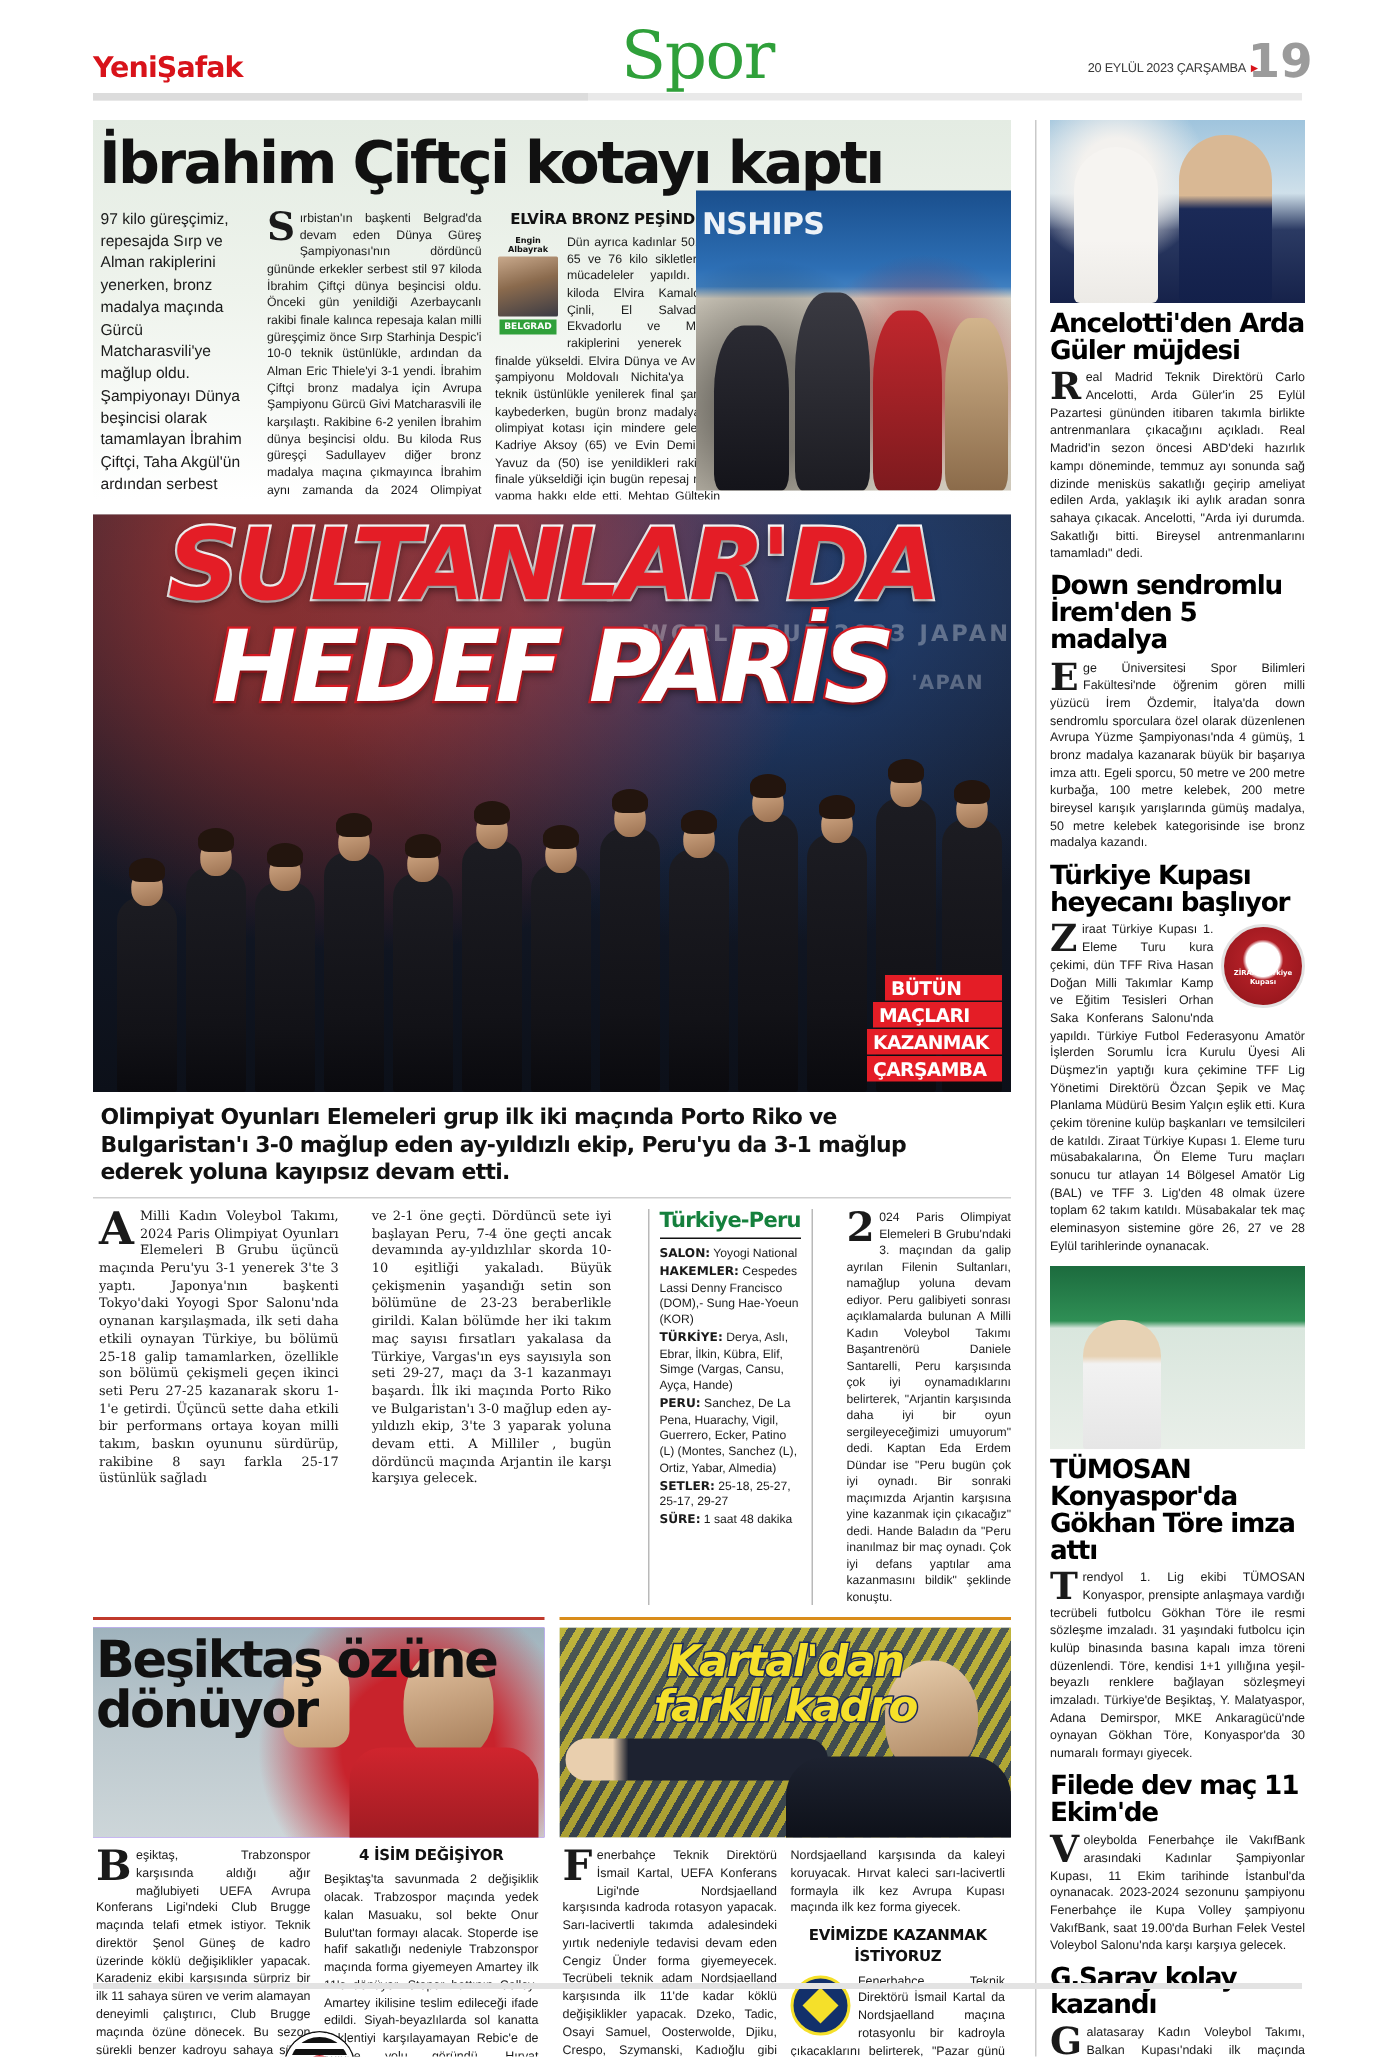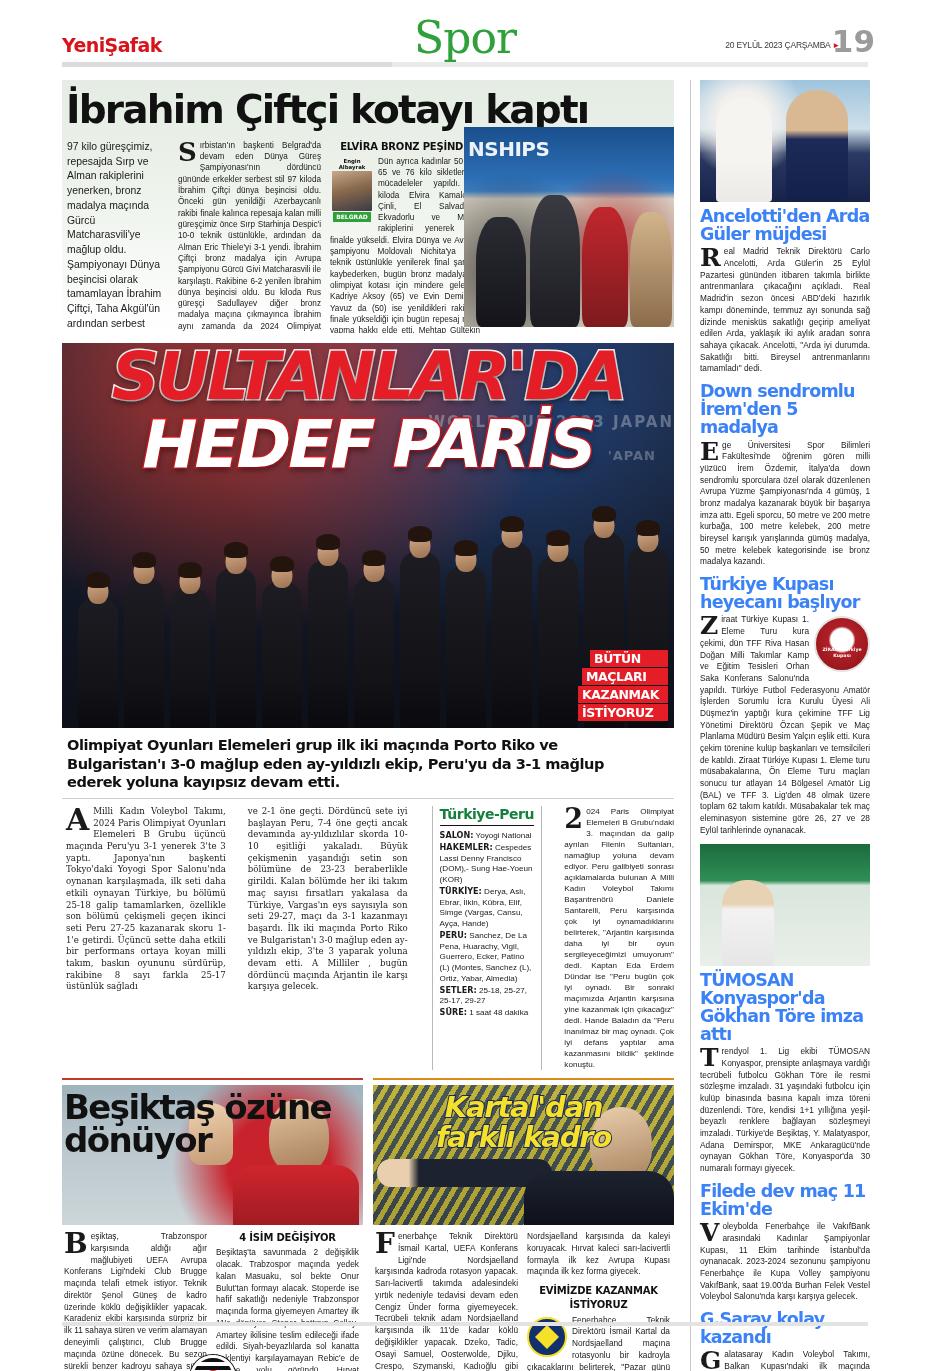--- a/index.html
+++ b/index.html
@@ -344,21 +344,21 @@
   .sb-photo.b::before {
     content:""; position:absolute; left:22px; top:36px; width:52px; height:86px;
     background: linear-gradient(to bottom,#e7d2b4 0 28%, #f2f2f2 34%, #e6e6e6 100%); border-radius: 24px 24px 2px 2px;
   }
   .sb-photo.b::after {
     content:""; position:absolute; right:26px; top:30px; width:56px; height:92px;
     background: linear-gradient(to bottom,#e7d2b4 0 26%, #1f6b3c 32%, #19histo 100%, #19592f 100%); border-radius: 26px 26px 2px 2px;
   }
   .sb-head {
     font-family: "DejaVu Sans", sans-serif;
-    font-size: 17.5px; font-weight: bold; color: #3b82f6;
+    font-size: 17.5px; font-weight: bold; color: #000000;
     letter-spacing: -0.8px; line-height: 1.04; margin: 5px 0 3px;
   }
   .sb-body {
     font-size: 8.3px; line-height: 1.41; color: #1a1a1a; text-align: justify;
     margin-bottom: 7px;
   }
   .sb-body::first-letter {
     font-family: "DejaVu Serif", serif;
     float: left; font-size: 25px; line-height: .82; font-weight: bold; padding: 2px 3px 0 0;
   }
@@ -438,21 +438,21 @@
         <div class="pl" style="left:384px;height:162px"></div>
         <div class="pl" style="left:430px;height:186px"></div>
         <div class="pl" style="left:476px;height:172px"></div>
         <div class="pl" style="left:522px;height:196px"></div>
         <div class="pl" style="left:566px;height:182px"></div>
       </div>
       <div class="vb-caption">
         <div>BÜTÜN</div>
         <div>MAÇLARI</div>
         <div>KAZANMAK</div>
-        <div>İSTİYORUZ</div>
+        <div>ÇARŞAMBA</div>
       </div>
     </div>
 
     <div class="vb-deck">
       <p>Olimpiyat Oyunları Elemeleri grup ilk iki maçında Porto Riko ve Bulgaristan'ı 3-0 mağlup eden ay-yıldızlı ekip, Peru'yu da 3-1 mağlup ederek yoluna kayıpsız devam etti.</p>
     </div>
     <div class="vb-cols">
       <div class="vb-t1">A Milli Kadın Voleybol Takımı, 2024 Paris Olimpiyat Oyunları Elemeleri B Grubu üçüncü maçında Peru'yu 3-1 yenerek 3'te 3 yaptı. Japonya'nın başkenti Tokyo'daki Yoyogi Spor Salonu'nda oynanan karşılaşmada, ilk seti daha etkili oynayan Türkiye, bu bölümü 25-18 galip tamamlarken, özellikle son bölümü çekişmeli geçen ikinci seti Peru 27-25 kazanarak skoru 1-1'e getirdi. Üçüncü sette daha etkili bir performans ortaya koyan milli takım, baskın oyununu sürdürüp, rakibine 8 sayı farkla 25-17 üstünlük sağladı</div>
       <div class="vb-t2">ve 2-1 öne geçti. Dördüncü sete iyi başlayan Peru, 7-4 öne geçti ancak devamında ay-yıldızlılar skorda 10-10 eşitliği yakaladı. Büyük çekişmenin yaşandığı setin son bölümüne de 23-23 beraberlikle girildi. Kalan bölümde her iki takım maç sayısı fırsatları yakalasa da Türkiye, Vargas'ın eys sayısıyla son seti 29-27, maçı da 3-1 kazanmayı başardı. İlk iki maçında Porto Riko ve Bulgaristan'ı 3-0 mağlup eden ay-yıldızlı ekip, 3'te 3 yaparak yoluna devam etti. A Milliler , bugün dördüncü maçında Arjantin ile karşı karşıya gelecek.</div>
       <div class="factbox">

